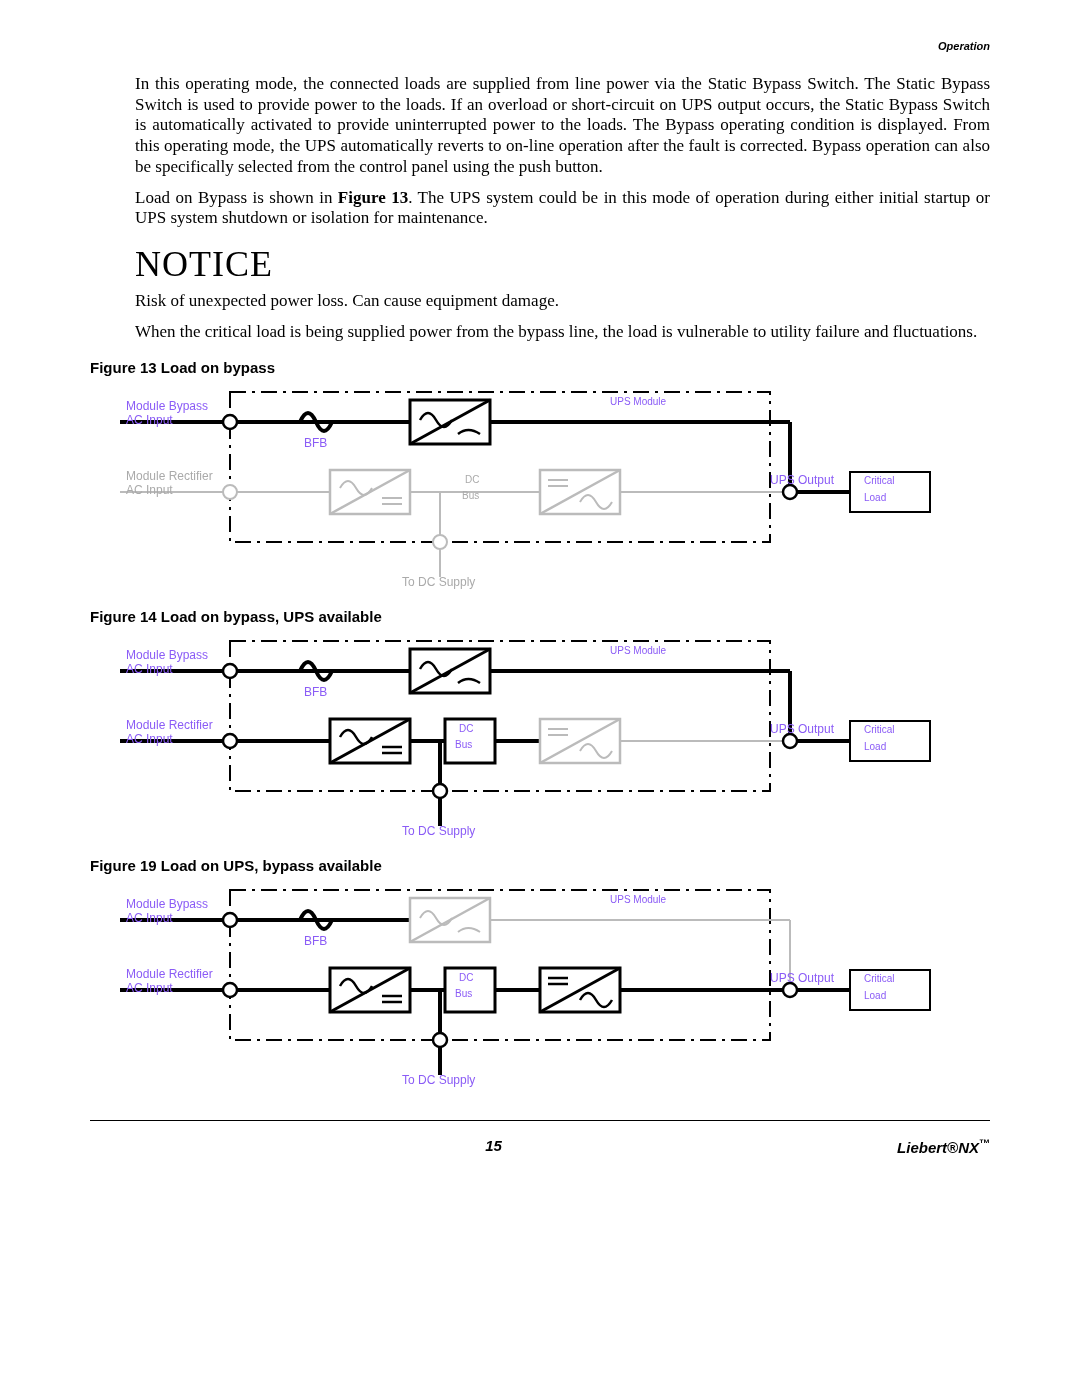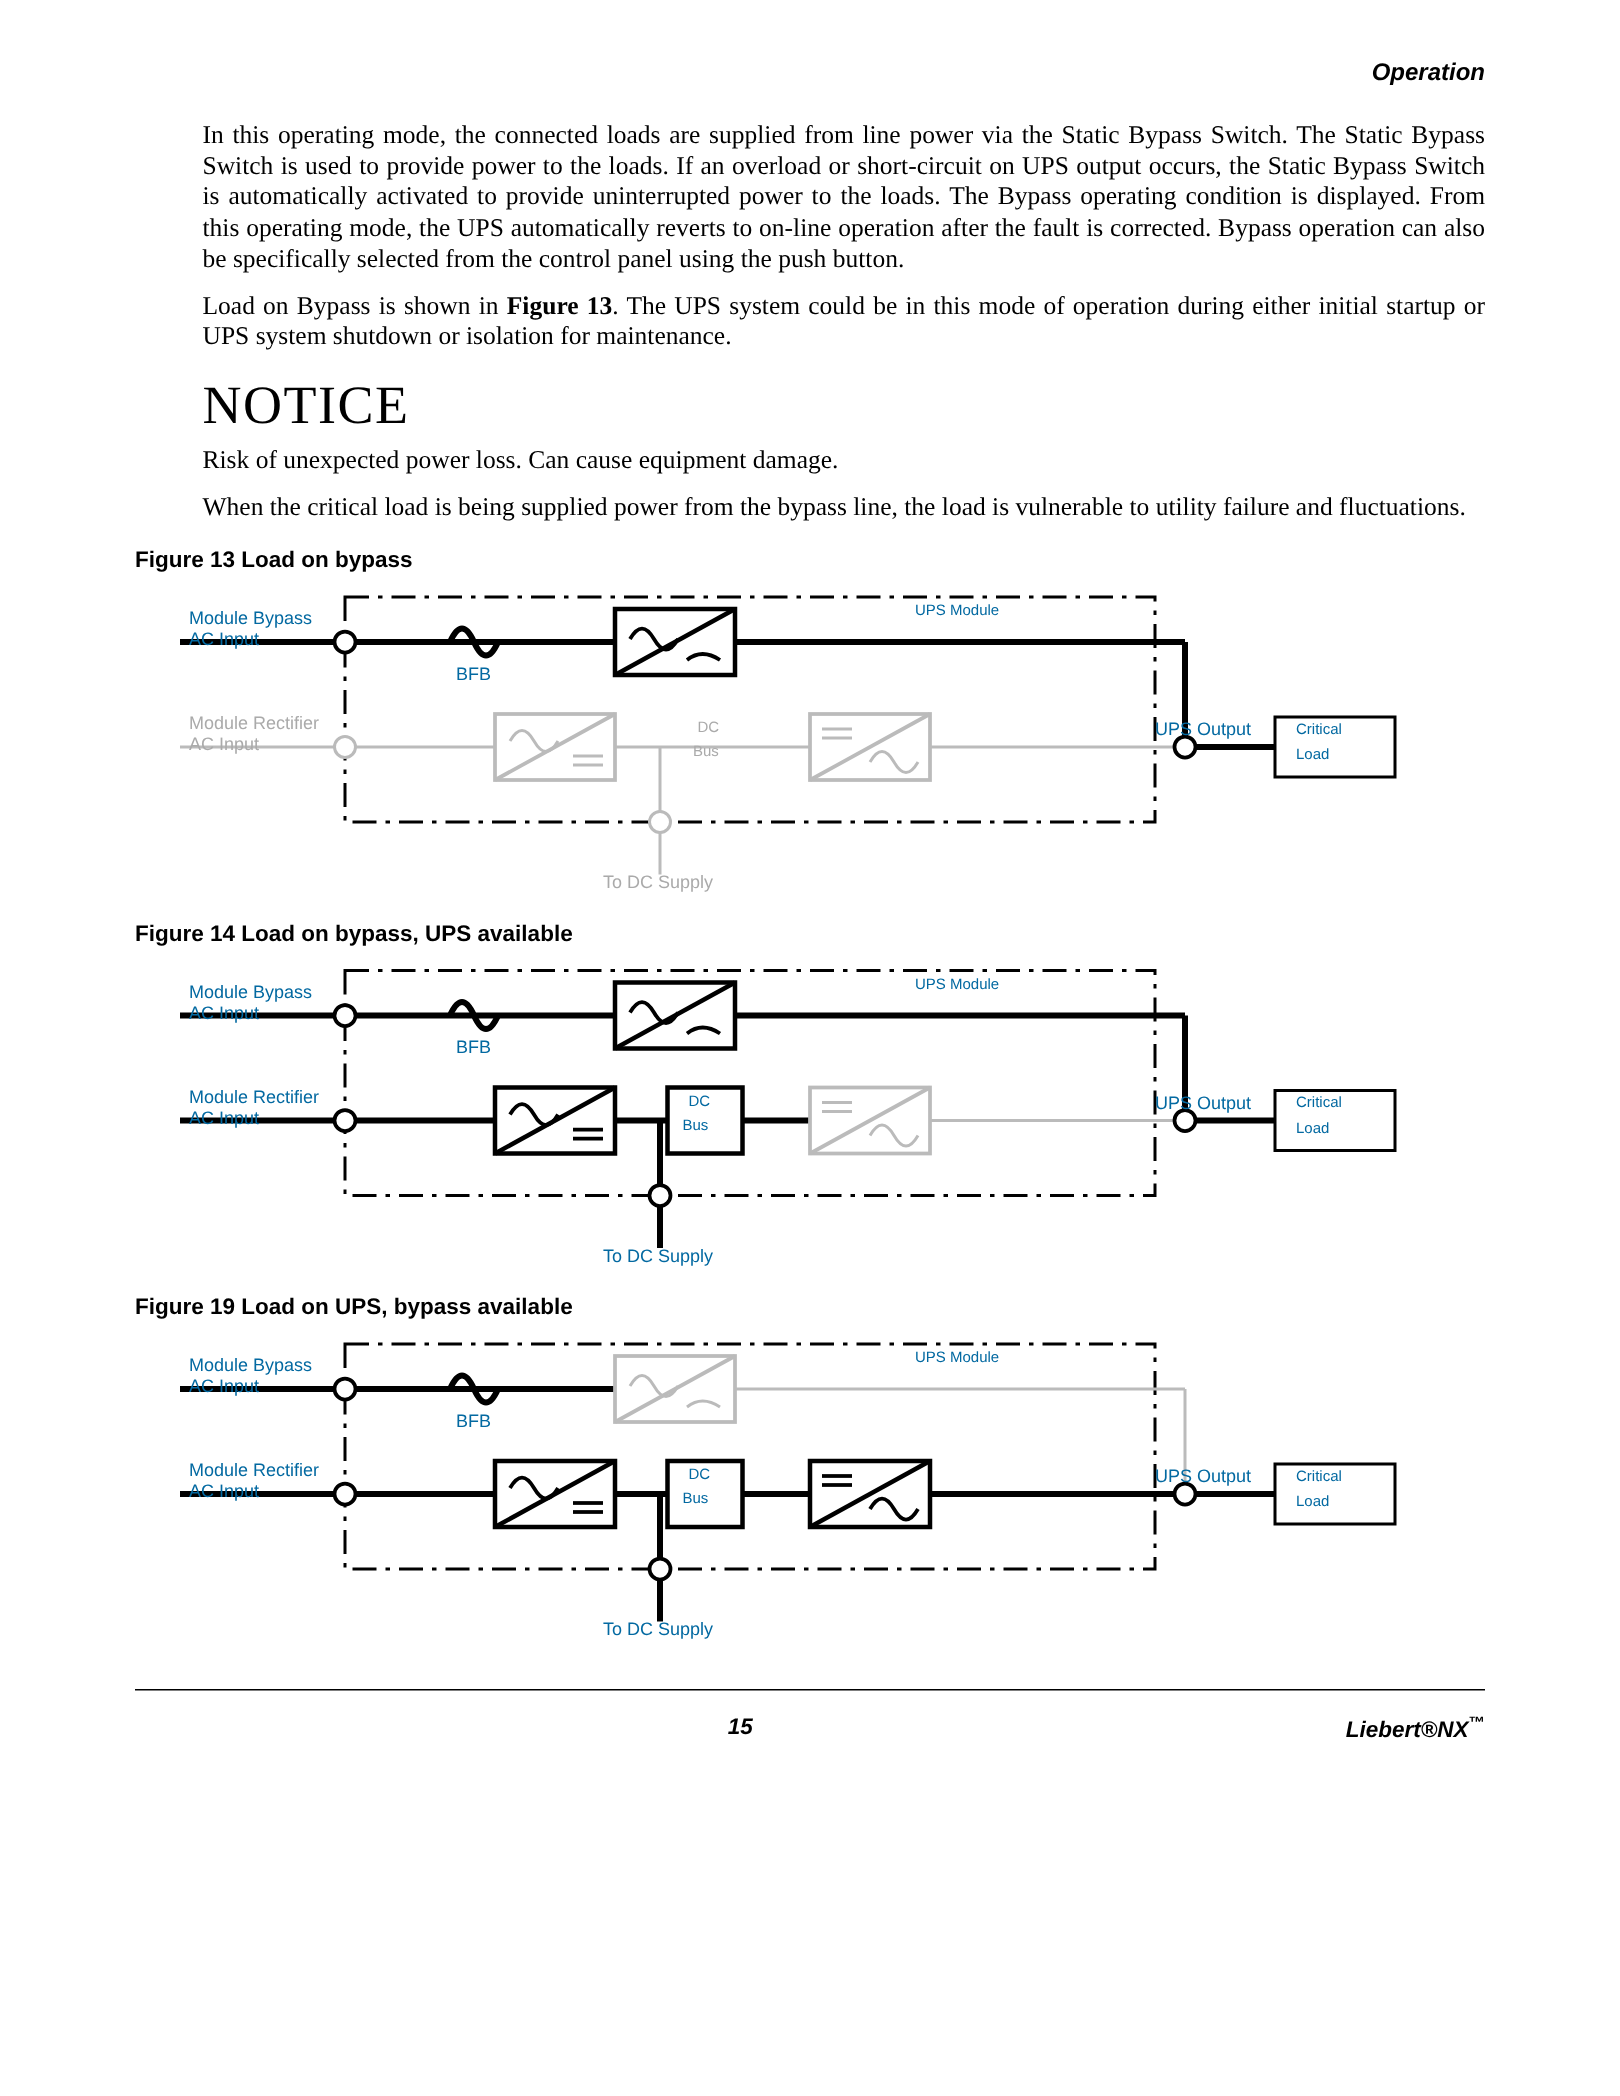--- a/index.html
+++ b/index.html
@@ -14,21 +14,21 @@
     margin: 0 auto;
     padding: 40px 90px 30px 90px;
     box-sizing: border-box;
     position: relative;
   }
   .header-right {
     text-align: right;
     font-style: italic;
     font-weight: bold;
     font-family: Arial, Helvetica, sans-serif;
-    font-size: 16px;
+    font-size: 11px;
     margin-bottom: 22px;
   }
   .section-heading {
     font-family: Arial, Helvetica, sans-serif;
     font-weight: bold;
     font-size: 17px;
     margin: 10px 0 8px 0;
   }
   .section-heading .num { margin-right: 18px; }
   .body-para {
@@ -56,21 +56,21 @@
     margin-bottom: 4px;
   }
   .diagram svg {
     width: 100%;
     height: 210px;
   }
   .diagram .label {
     position: absolute;
     font-family: Arial, Helvetica, sans-serif;
     font-size: 13px;
-    color: #0369a1;
+    color: #8b5cf6;
     line-height: 1.15;
     white-space: nowrap;
   }
   .diagram .label.gray { color: #aaa; }
   .diagram .label.med { font-size: 10px; }
   .diagram .label.sm { font-size: 12px; }
   .footer {
     border-top: 1.5px solid #000;
     margin-top: 30px;
     padding-top: 16px;

